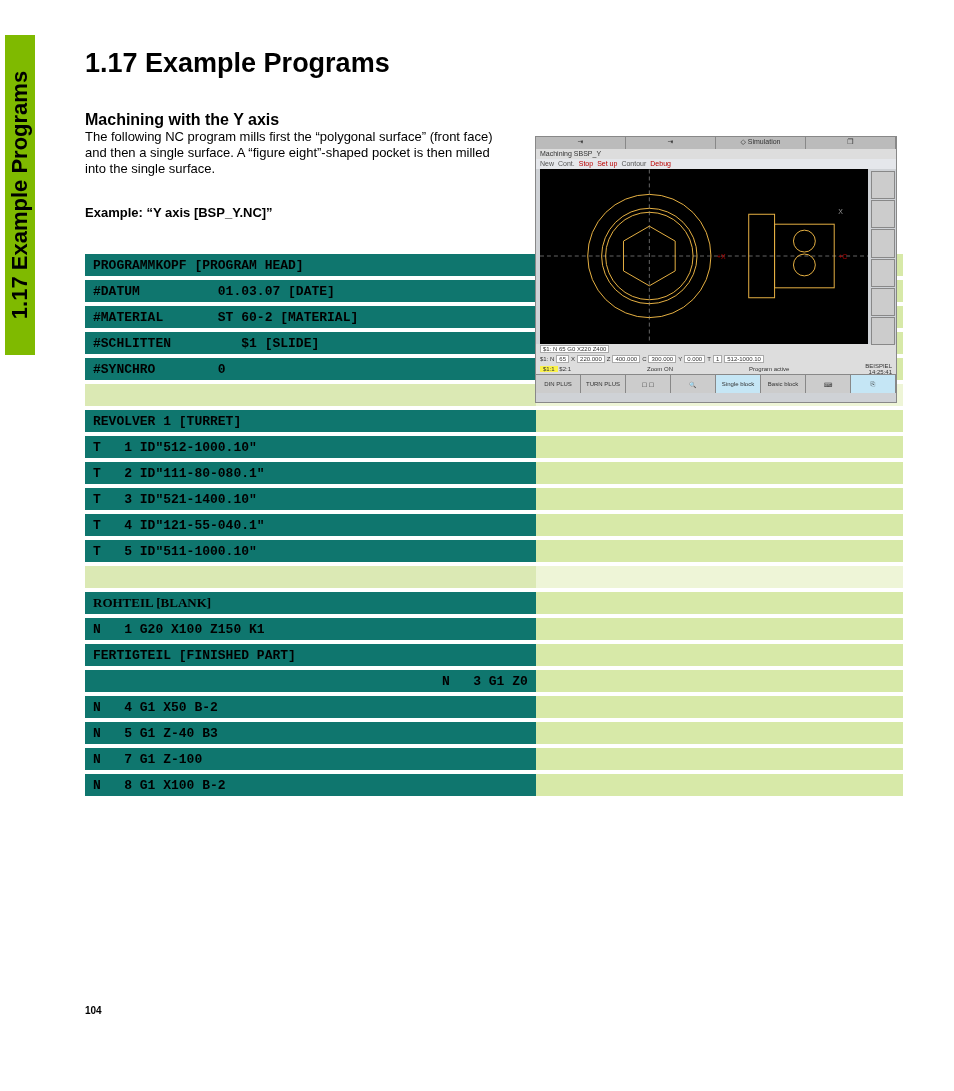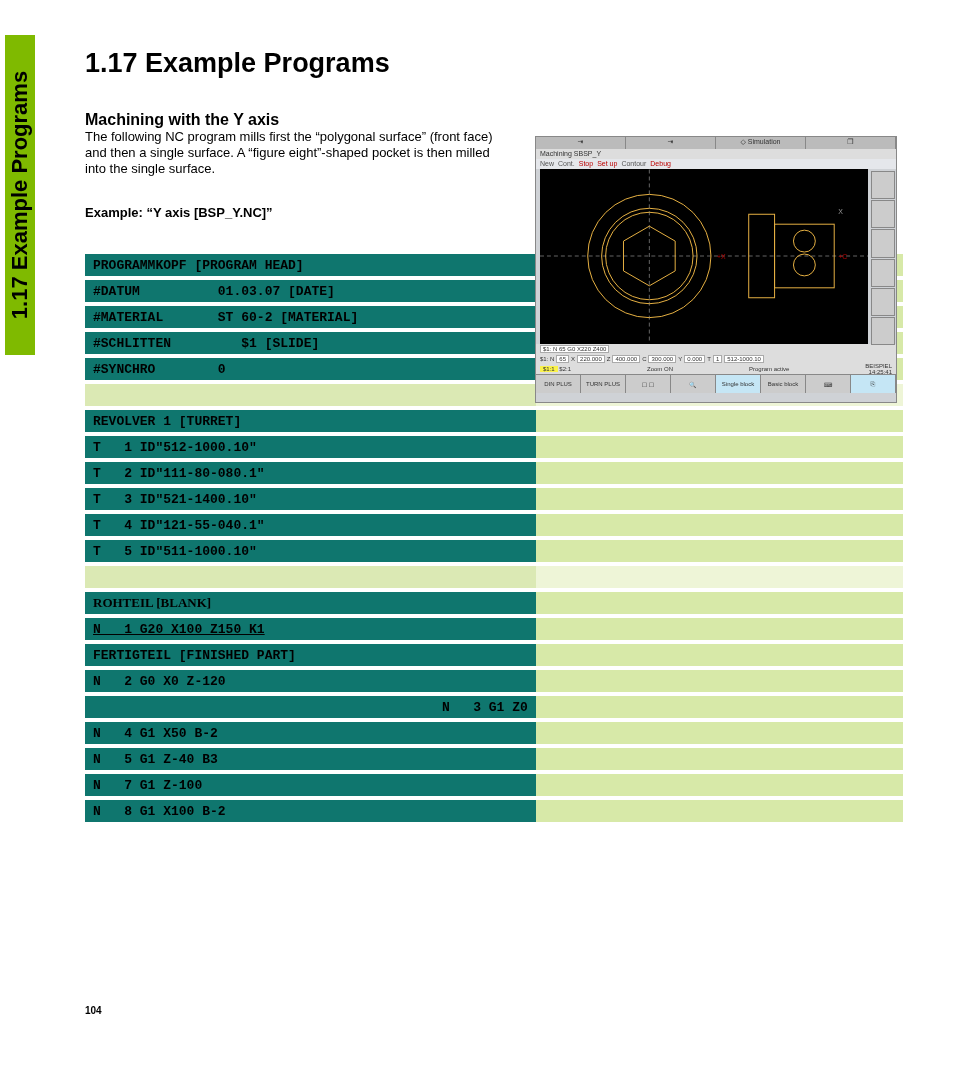--- a/index.html
+++ b/index.html
@@ -244,29 +244,25 @@
         </tr>
         <tr>
           <td class="c1 light" style="white-space: pre;"></td>
           <td class="c2 light" style="background: rgb(238, 245, 215);"></td>
         </tr>
         <tr>
           <td class="c1 dark" style="white-space: pre; font-family: Liberation Serif, serif;">ROHTEIL [BLANK]</td>
           <td class="c2 light" style="background: rgb(215, 233, 168);"></td>
         </tr>
         <tr>
-          <td class="c1 dark" style="white-space: pre; text-decoration: underline;">N   1 G20 X100 Z150 K1</td>
+          <td class="c1 dark" style="white-space: pre;">N   1 G20 X100 Z150 K1</td>
           <td class="c2 light" style="background: rgb(215, 233, 168);"></td>
         </tr>
         <tr>
           <td class="c1 dark" style="white-space: pre;">FERTIGTEIL [FINISHED PART]</td>
-          <td class="c2 light" style="background: rgb(215, 233, 168);"></td>
-        </tr>
-        <tr>
-          <td class="c1 dark" style="white-space: pre;">N   2 G0 X0 Z-120</td>
           <td class="c2 light" style="background: rgb(215, 233, 168);"></td>
         </tr>
         <tr>
           <td class="c1 dark" style="white-space: pre; text-align: right;">N   3 G1 Z0</td>
           <td class="c2 light" style="background: rgb(215, 233, 168);"></td>
         </tr>
         <tr>
           <td class="c1 dark" style="white-space: pre;">N   4 G1 X50 B-2</td>
           <td class="c2 light" style="background: rgb(215, 233, 168);"></td>
         </tr>

